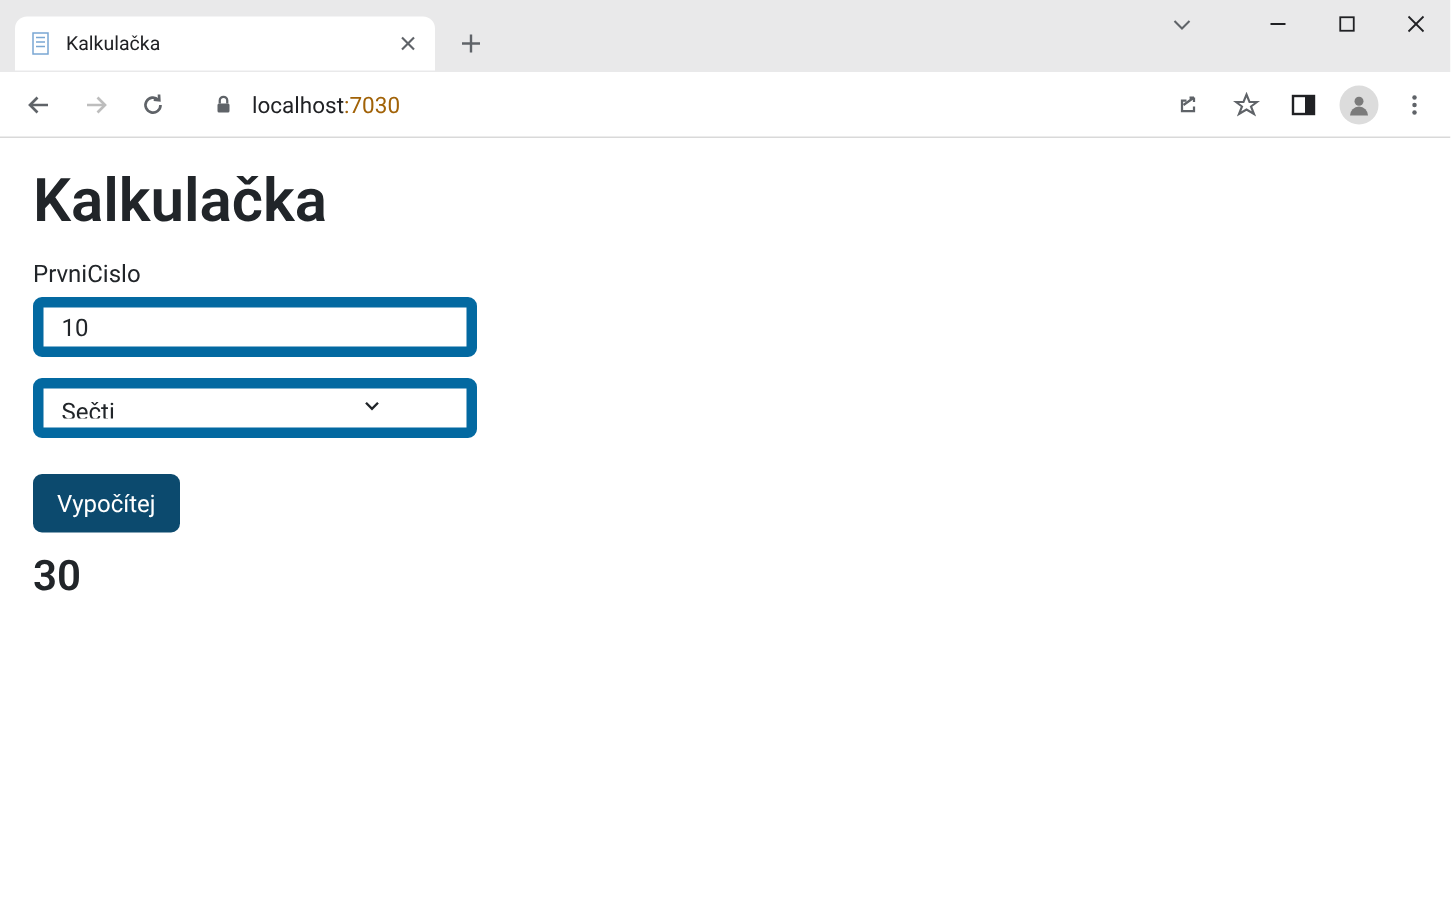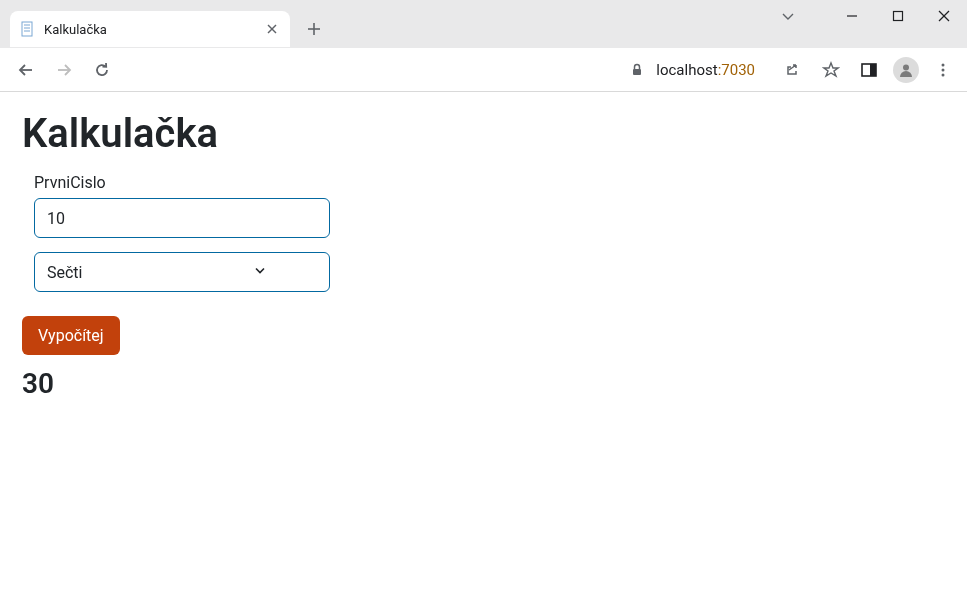--- a/index.html
+++ b/index.html
@@ -116,21 +116,20 @@
     .address-bar {
       flex: 1;
       height: 32px;
       background: #fff;
       display: flex;
       align-items: center;
       padding: 0 12px;
       margin: 0 6px;
       font-size: 15px;
       color: #202124;
-      justify-content: flex-end;
     }
     .lock-icon {
       margin-right: 12px;
       color: #5f6368;
       display: flex;
       align-items: center;
     }
     .url-host { color: #202124; }
     .url-port { color: #a16207; }
     .toolbar-right {
@@ -160,36 +159,35 @@
       padding: 18px 22px;
     }
     h1 {
       font-size: 40px;
       font-weight: 600;
       color: #212529;
       margin-bottom: 16px;
     }
     .form-group {
       margin-bottom: 14px;
-      margin-left: 12px;
     }
     .form-label {
       display: block;
       font-size: 16px;
       color: #212529;
       margin-bottom: 6px;
     }
     .form-control, .form-select {
       width: 296px;
       height: 40px;
       padding: 6px 12px;
       font-size: 16px;
       color: #212529;
       background: #fff;
-      border: 1px solid #0369a1;
+      border: 7px solid #0369a1;
       border-radius: 6px;
       font-family: inherit;
     }
     .form-select {
       appearance: none;
       background-image: none;
       position: relative;
     }
     .select-wrap {
       position: relative;
@@ -197,21 +195,21 @@
     }
     .select-chevron {
       position: absolute;
       right: 12px;
       top: 50%;
       transform: translateY(-50%);
       pointer-events: none;
       color: #212529;
     }
     .btn-primary {
-      background: #c2410c;
+      background: #0c4a6e;
       color: #fff;
       border: none;
       padding: 10px 16px;
       font-size: 16px;
       border-radius: 6px;
       cursor: pointer;
       margin-top: 10px;
       font-family: inherit;
     }
     .result {

